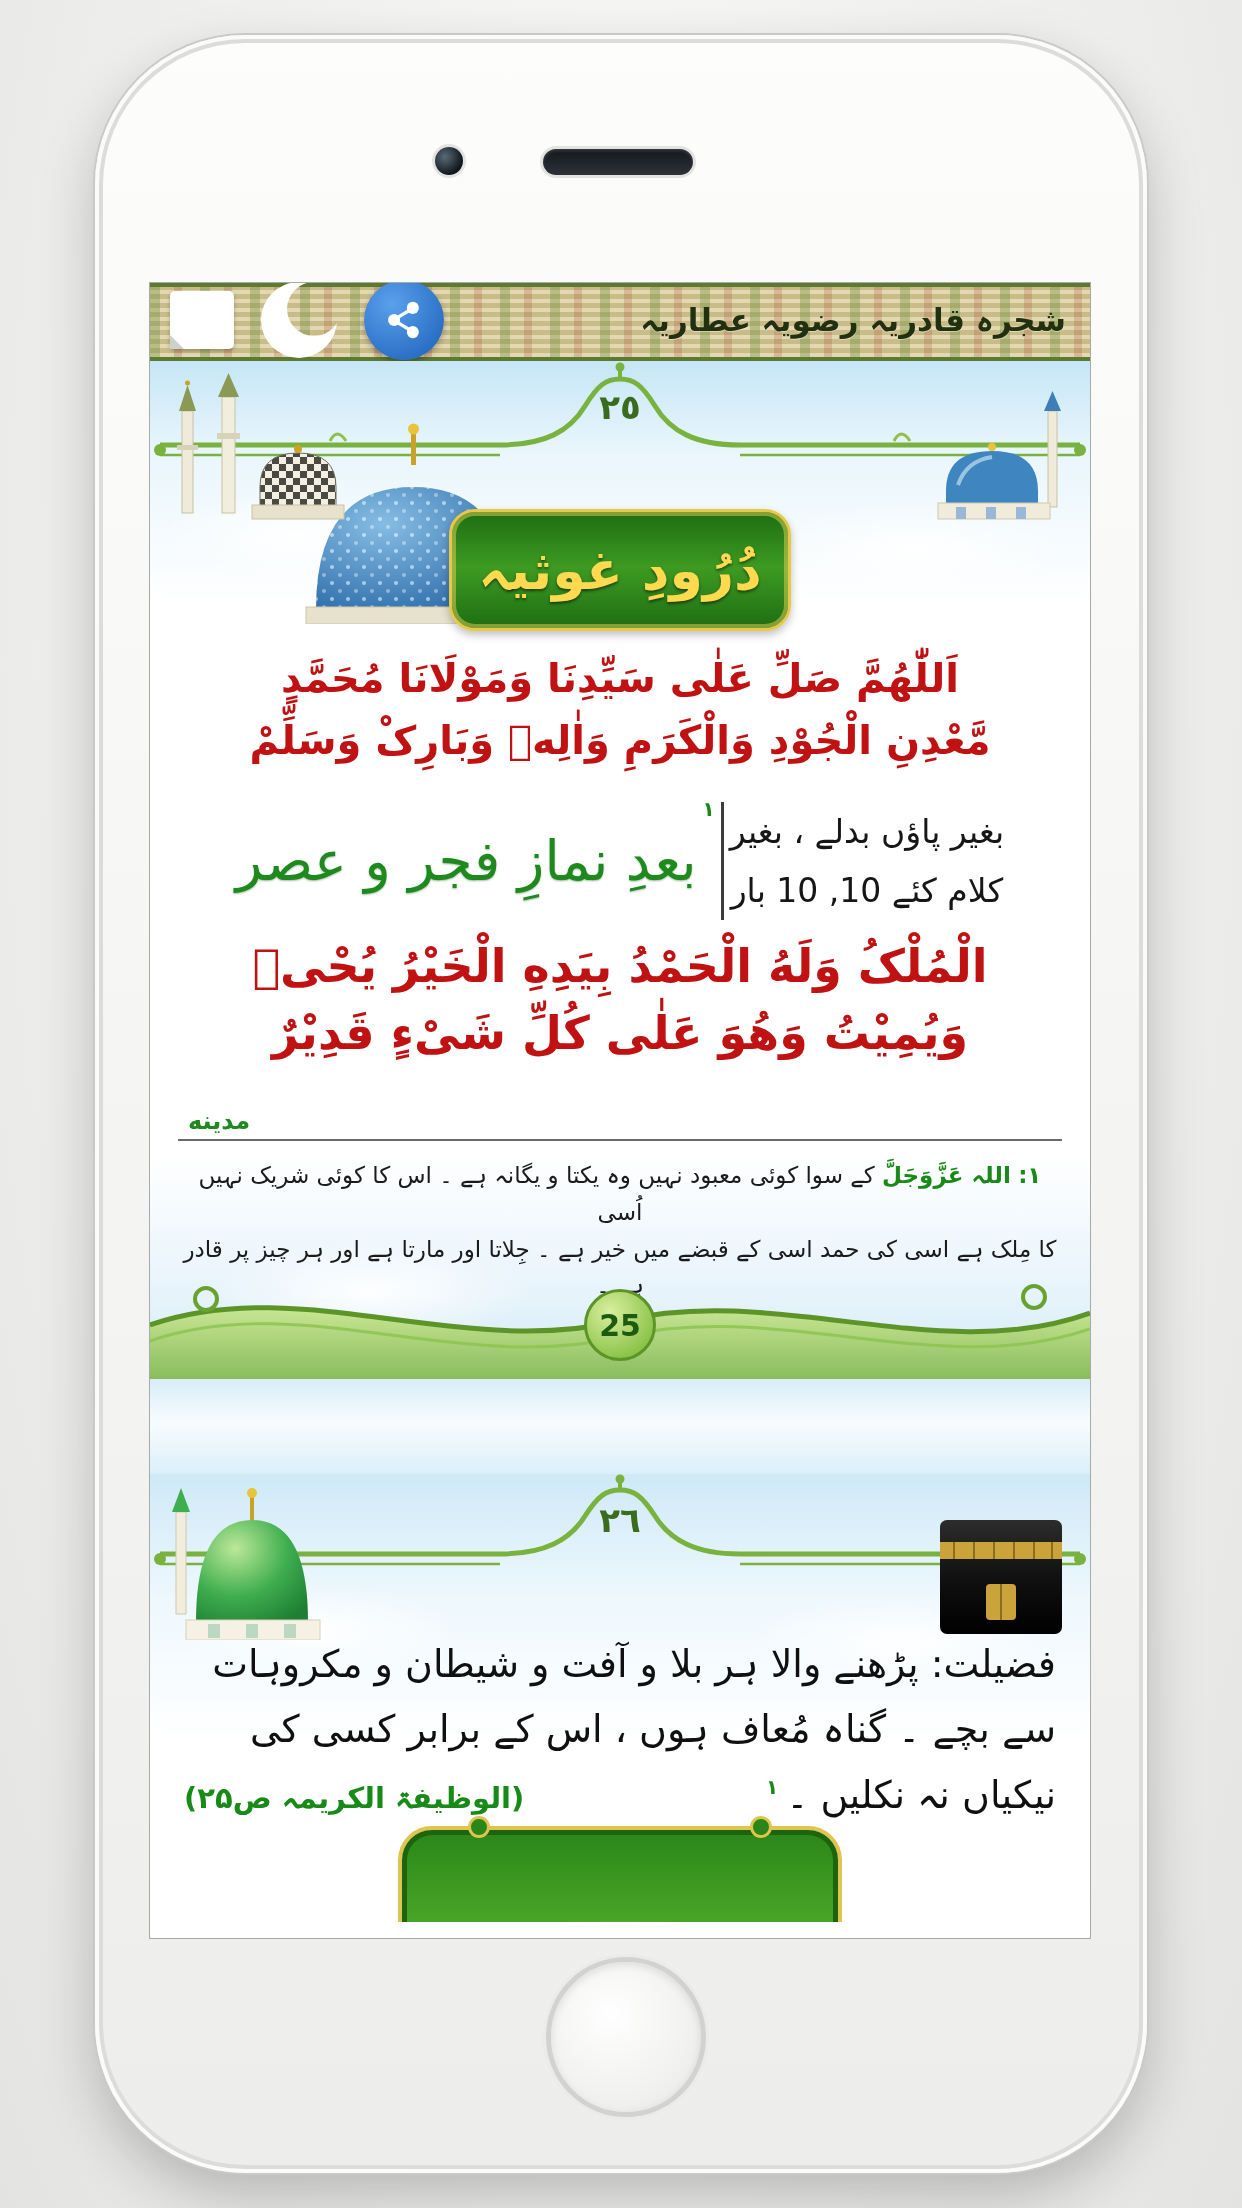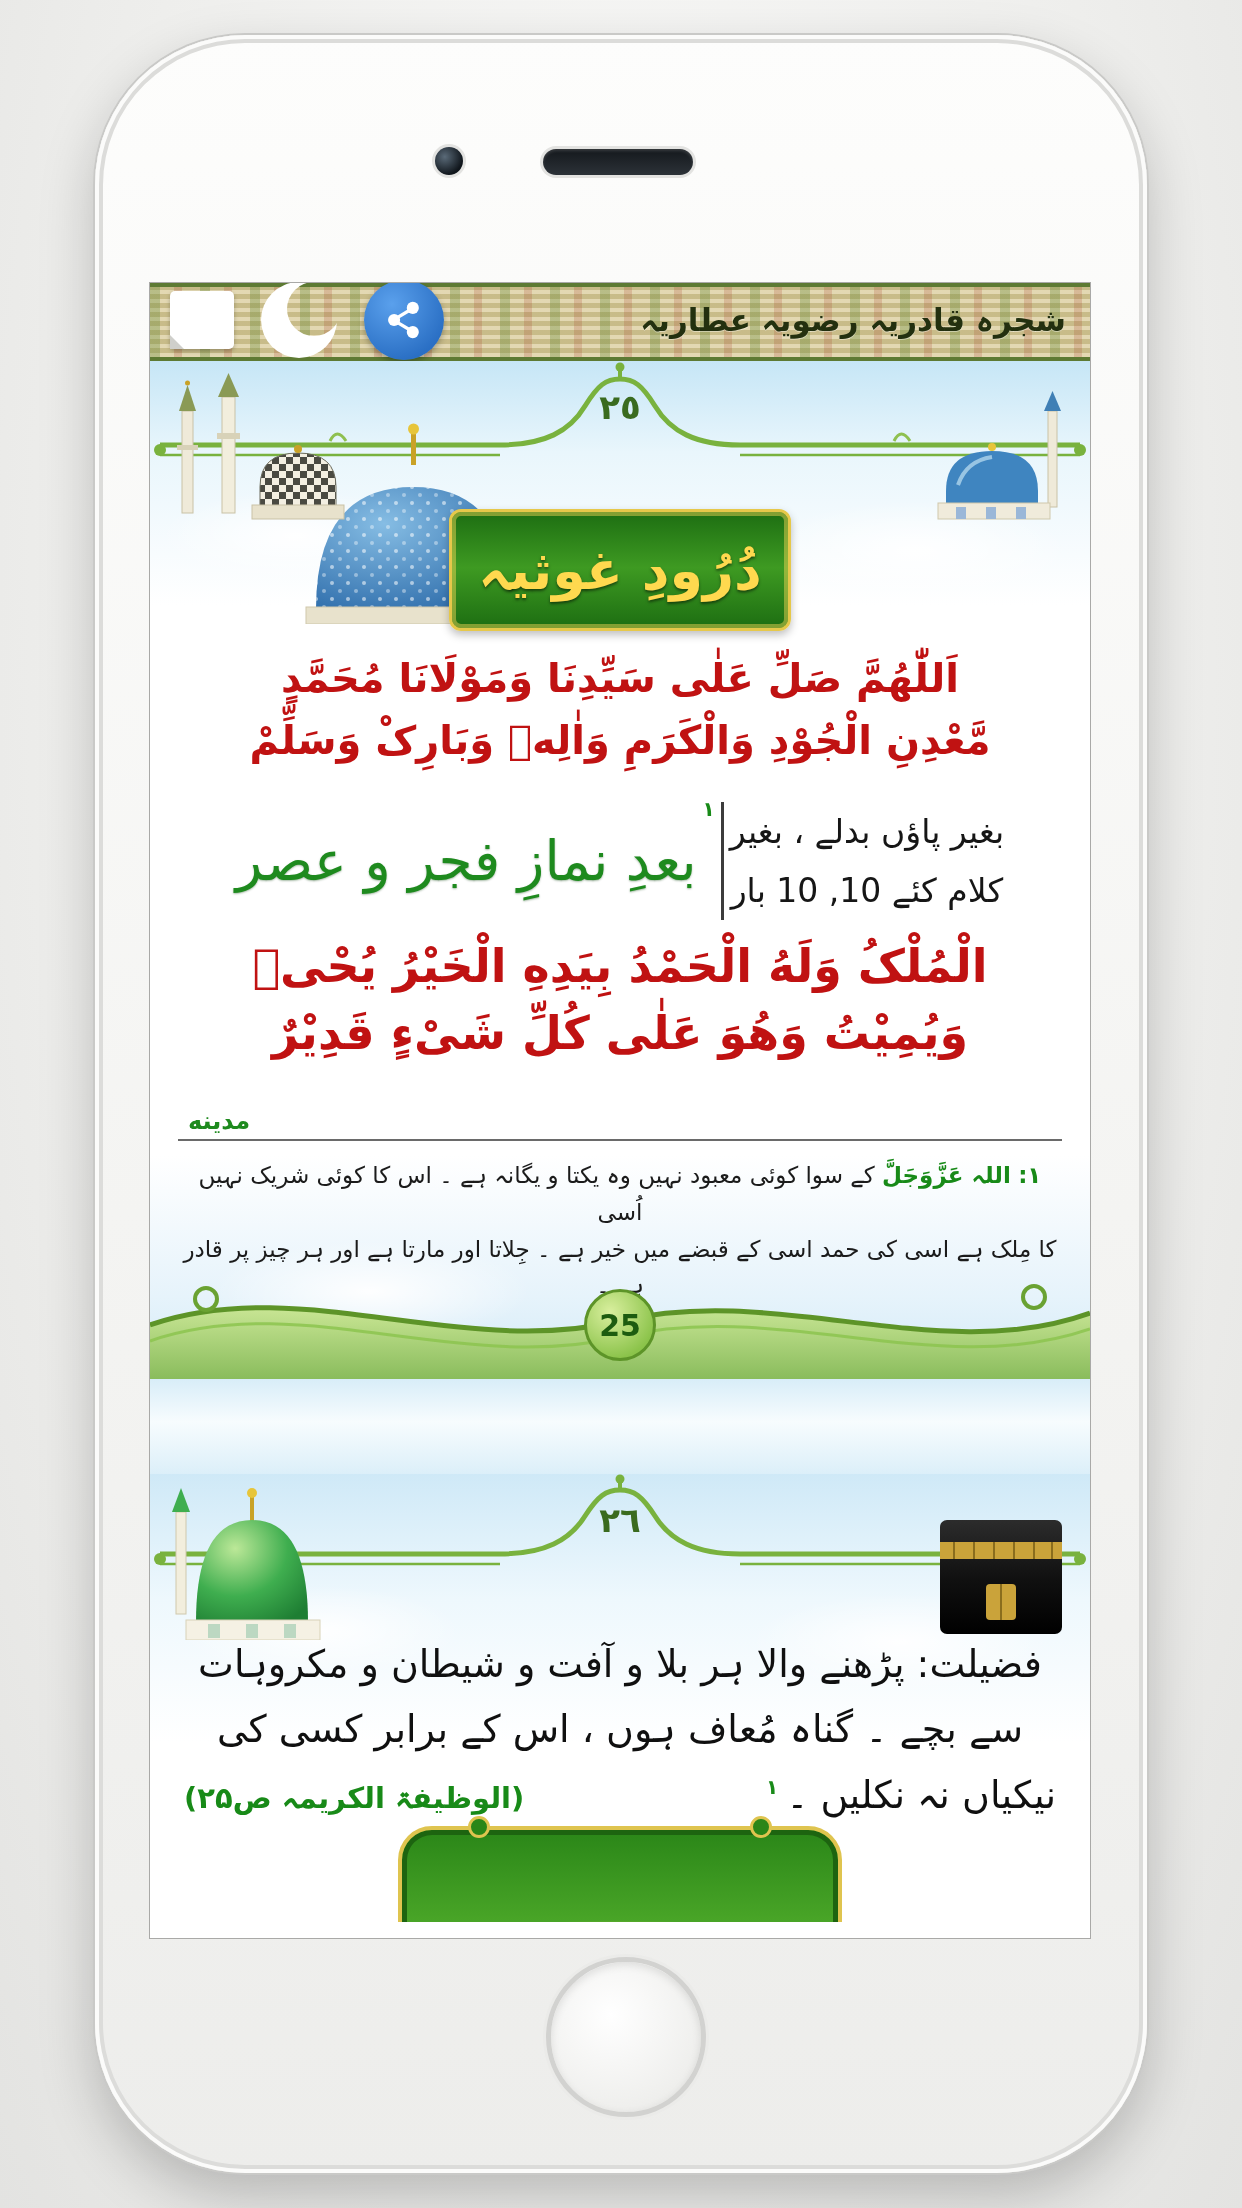--- a/index.html
+++ b/index.html
@@ -86,21 +86,21 @@
     position:absolute;left:50%;transform:translateX(-50%);top:26px;
     font-size:34px;font-weight:bold;color:#3a6b1f;z-index:3;
   }
   .mosque{position:absolute;z-index:2;}
   
   .dome-center{position:absolute;left:130px;top:58px;z-index:1;}
   .banner{
     position:absolute;left:50%;transform:translateX(-50%);top:148px;width:336px;height:116px;
     z-index:2;display:flex;align-items:center;justify-content:center;
     background:linear-gradient(180deg,#1d6e12 0%,#3e9a22 48%,#1d6e12 100%);
-    border:3px solid #e6c84a;border-radius:12px;
+    border:3px solid #e6c84a;border-radius:26px;
     box-shadow:inset 0 0 0 4px rgba(255,220,90,.45), 0 4px 8px rgba(0,0,0,.25);
   }
   .banner-text{
     font-size:54px;font-weight:bold;color:#ffd94f;direction:rtl;
     text-shadow:0 2px 3px rgba(0,0,0,.5);white-space:nowrap;
   }
   .salat{
     position:absolute;left:30px;right:30px;top:286px;direction:rtl;text-align:center;
     color:#c01212;font-size:40px;font-weight:bold;line-height:1.55;
   }
@@ -129,21 +129,21 @@
   .wave-footer{position:absolute;left:0;right:0;bottom:0;height:132px;}
   .wave-circle{
     position:absolute;left:50%;top:42px;transform:translateX(-50%);
     width:66px;height:66px;border-radius:50%;
     background:radial-gradient(circle at 35% 30%, #d9ef9e, #8bc34a 75%);
     border:3px solid #5d9428;display:flex;align-items:center;justify-content:center;
     font-size:30px;font-weight:bold;color:#1d5c10;z-index:3;
   }
   
   .fazilat{
-    position:absolute;left:34px;right:34px;top:158px;direction:rtl;text-align:center;
+    position:absolute;left:34px;right:34px;top:158px;direction:rtl;text-align:right;
     font-size:38px;color:#101010;line-height:1.72;font-weight:500;
   }
   .faz-row{display:flex;direction:rtl;justify-content:space-between;align-items:baseline;}
   .faz-marker{font-size:20px;color:#188a18;font-weight:bold;margin:0 8px;}
   .reference{color:#188a18;font-size:29px;font-weight:bold;direction:rtl;}
   .banner26{
     position:absolute;left:50%;transform:translateX(-50%);top:352px;width:436px;height:130px;
     background:linear-gradient(180deg,#2a8618,#49a527 70%);
     border:4px solid #dfc44f;border-radius:34px 34px 0 0;
     box-shadow:inset 0 0 0 5px #1d6410;

